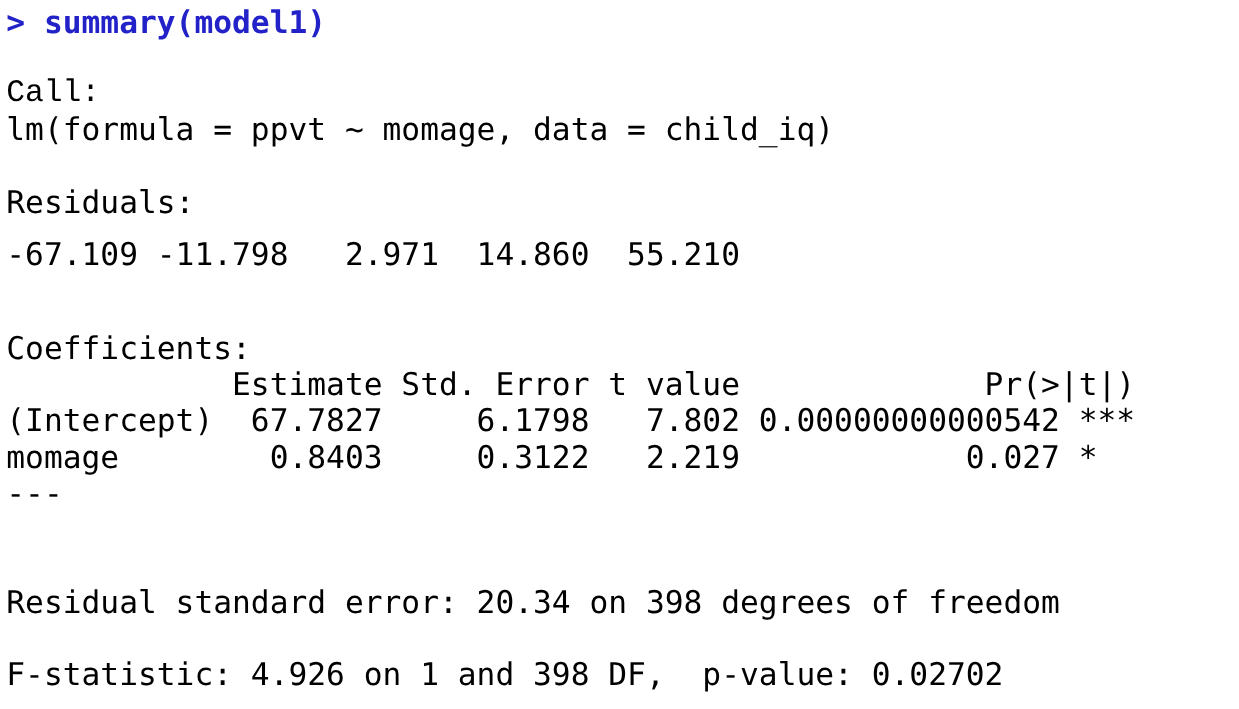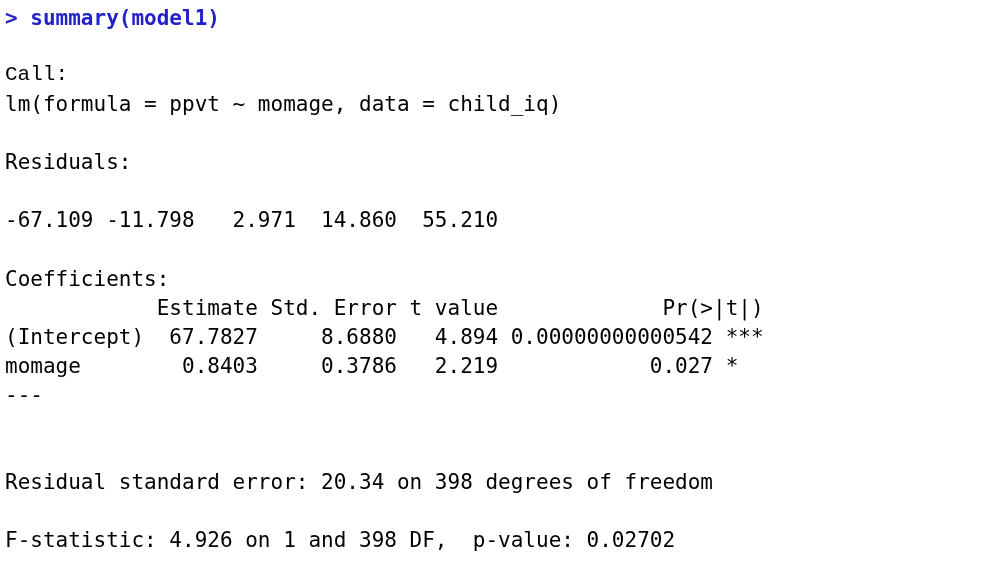--- a/index.html
+++ b/index.html
@@ -20,21 +20,21 @@
     height: 567px;
     background: #ffffff;
     padding: 0;
     box-sizing: border-box;
   }
   .line {
     position: absolute;
     left: 5px;
     white-space: pre;
     font-family: "DejaVu Sans Mono", "Liberation Mono", monospace;
-    font-size: 21px;
+    font-size: 25px;
     line-height: 30px;
     letter-spacing: 0px;
     color: #000000;
     height: 30px;
   }
   .prompt-line {
     color: #2222c8;
     font-weight: 600;
   }
 </style>
@@ -45,29 +45,29 @@
 
   <div class="line prompt-line" style="top:3px;">&gt; summary(model1)</div>
 
   <div class="line" style="top:60px;font-family:Liberation Mono, monospace;">Call:</div>
 
   <div class="line" style="top:89px;">lm(formula = ppvt ~ momage, data = child_iq)</div>
 
   <div class="line" style="top:147px;">Residuals:</div>
 
 
-  <div class="line" style="top:205px;">-67.109 -11.798   2.971  14.860  55.210 </div>
+  <div class="line" style="top:189px;">-67.109 -11.798   2.971  14.860  55.210 </div>
 
   <div class="line" style="top:293px;">            Estimate Std. Error t value             Pr(&gt;|t|)    </div>
 
   <div class="line" style="top:264px;">Coefficients:</div>
 
-  <div class="line" style="top:322px;">(Intercept)  67.7827     8.6880   4.894 0.00000000000542 ***</div>
+  <div class="line" style="top:322px;">(Intercept)  67.7827     6.1798   7.802 0.00000000000542 ***</div>
 
-  <div class="line" style="top:351px;">momage        0.8403     0.3786   2.219            0.027 *  </div>
+  <div class="line" style="top:351px;">momage        0.8403     0.3122   2.219            0.027 *  </div>
 
   <div class="line" style="top:380px;">---</div>
 
 
   <div class="line" style="top:467px;">Residual standard error: 20.34 on 398 degrees of freedom</div>
 
 
   <div class="line" style="top:525px;">F-statistic: 4.926 on 1 and 398 DF,  p-value: 0.02702</div>
 
 </div>

